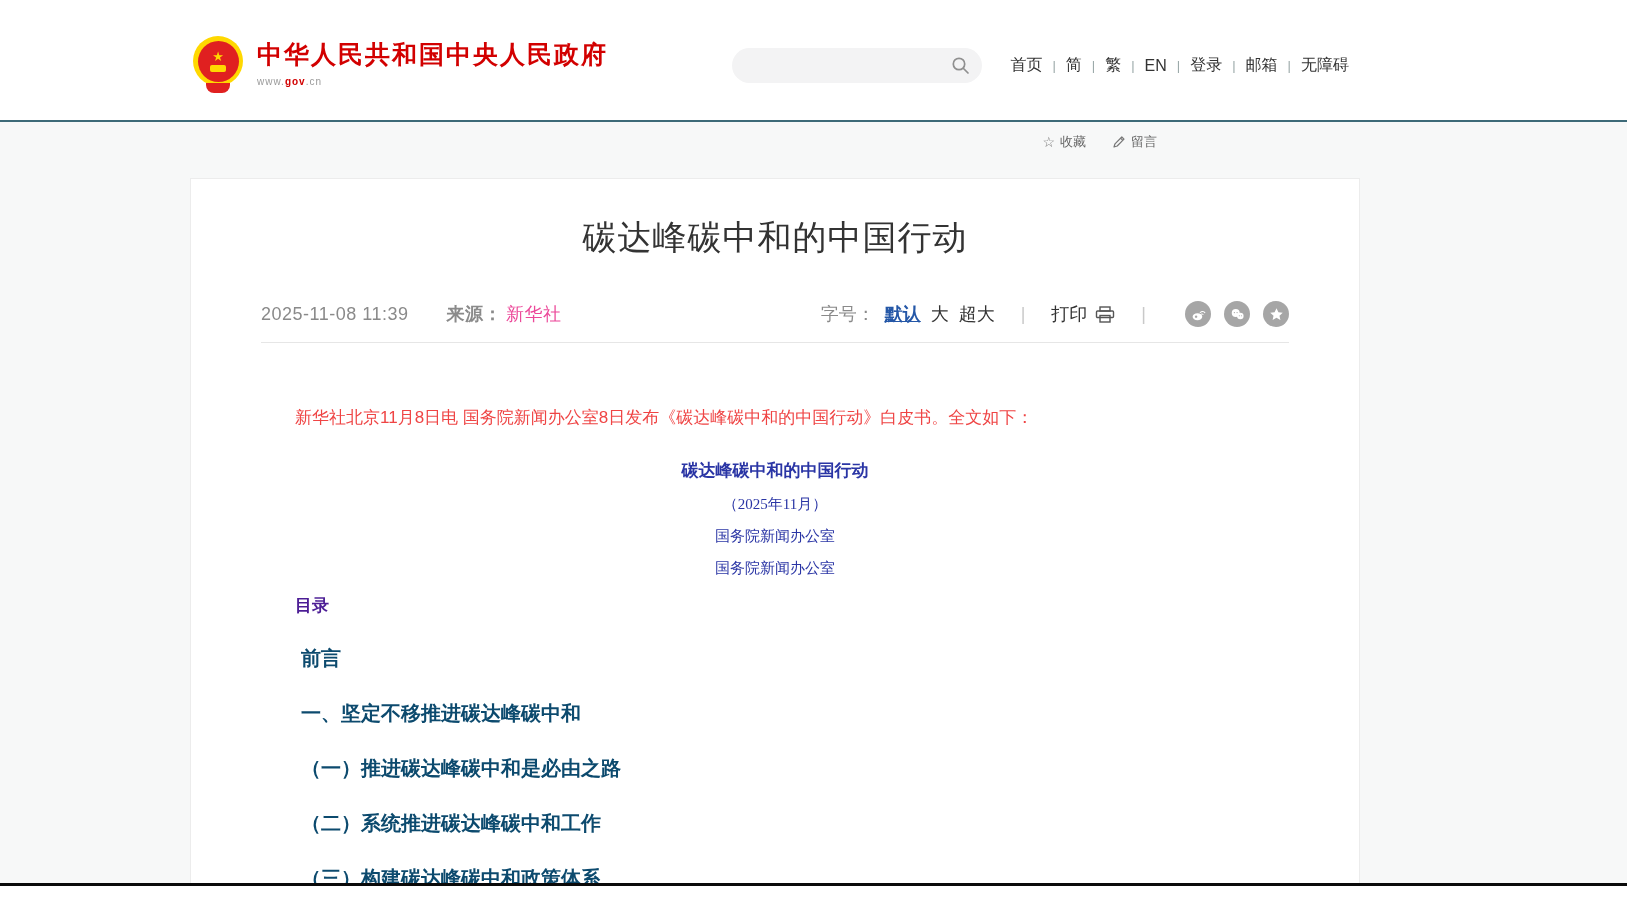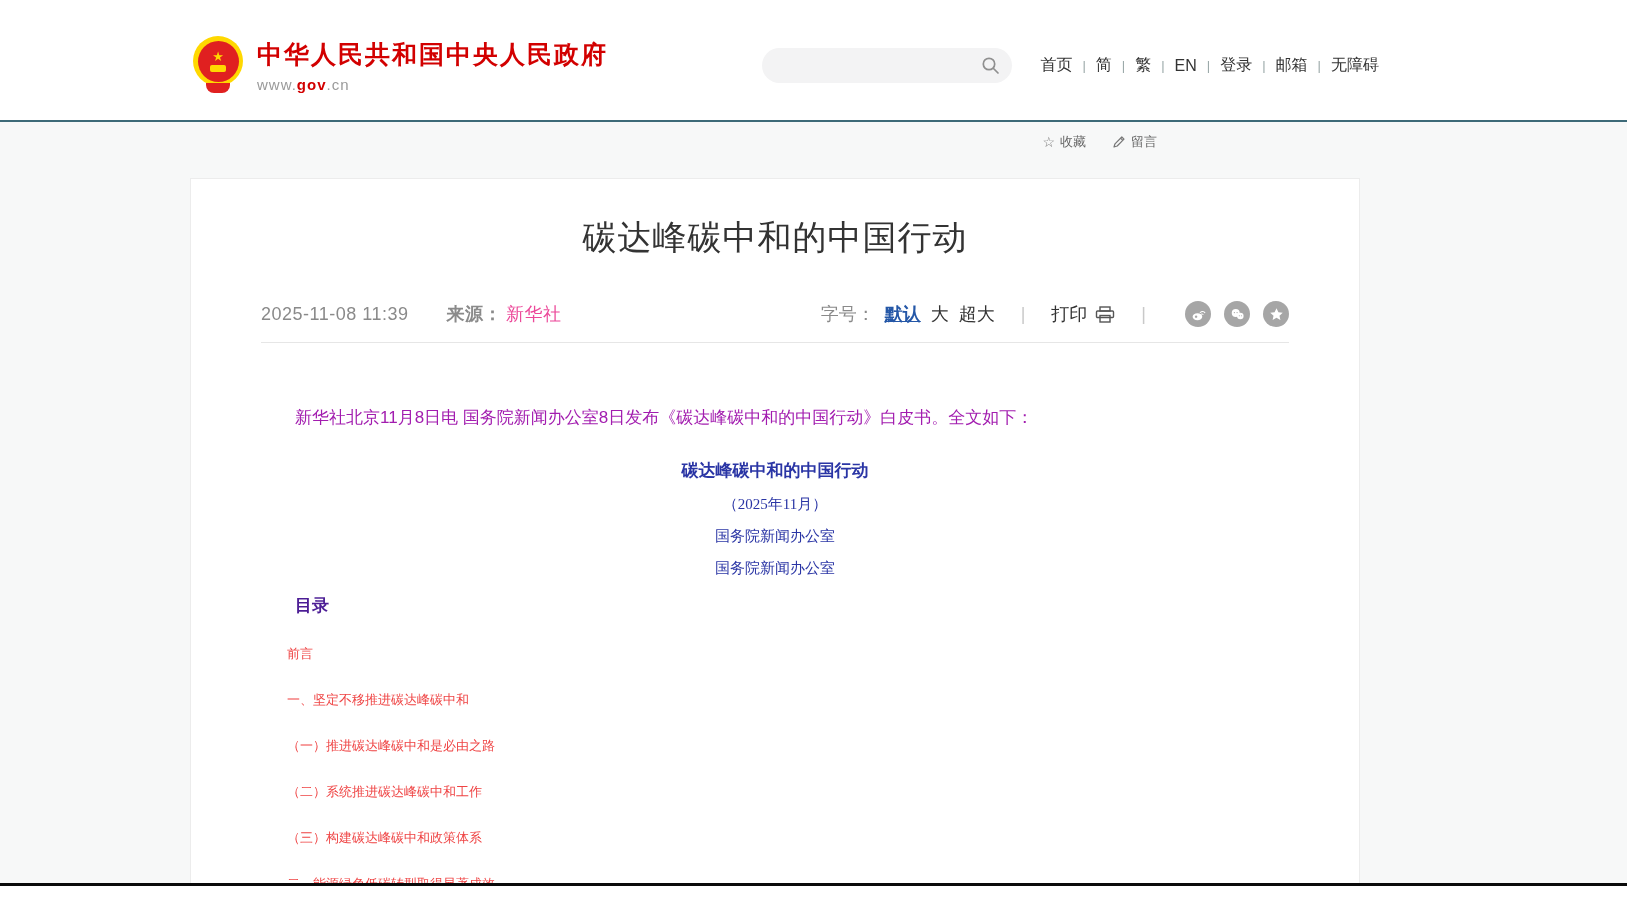--- a/index.html
+++ b/index.html
@@ -14,24 +14,24 @@
   .emblem { width:50px; height:50px; border-radius:50%; background:#ffd800;
             display:flex; align-items:center; justify-content:center; position:relative; }
   .emblem::after { content:""; position:absolute; left:13px; bottom:-7px; width:24px; height:10px;
                    background:#e02020; border-radius:0 0 8px 8px; }
   .emblem-inner { width:41px; height:41px; border-radius:50%; background:#e02020;
                   display:flex; flex-direction:column; align-items:center; justify-content:center; }
   .emblem-star { color:#ffd800; font-size:13px; line-height:12px; }
   .emblem-gate { width:16px; height:7px; background:#ffd800; border-radius:2px; margin-top:2px; }
   .brand-text { margin-left:14px; }
   .site-title { color:#d20000; font-size:25px; font-weight:bold; letter-spacing:2px; line-height:36px; }
-  .site-url { margin-top:4px; font-size:15px; color:#9a9a9a; letter-spacing:1px; }
+  .site-url { margin-top:4px; font-size:10px; color:#9a9a9a; letter-spacing:1px; }
   .site-url .gov { color:#d20000; font-weight:bold; }
 
-  .header-right { position:absolute; right:238px; top:48px; display:flex; align-items:center; }
+  .header-right { position:absolute; right:268px; top:48px; display:flex; align-items:center; }
   .search-box { width:250px; height:35px; background:#f3f3f4; border:none; border-radius:18px;
                 display:flex; align-items:center; justify-content:flex-end; padding-right:12px; }
   .search-input { flex:1; height:100%; border:none; background:transparent; outline:none;
                   border-radius:18px; padding-left:16px; font-size:14px; }
   .top-nav { display:flex; align-items:center; margin-left:18px; font-size:16px; color:#333; }
   .top-nav a { color:#333; text-decoration:none; padding:0 10px; white-space:nowrap; cursor:pointer; }
   .top-nav .sep { color:#9aa8a8; font-size:13px; }
 
   
   .below { position:relative; height:791px; background:#f7f8f8; }
@@ -55,28 +55,28 @@
   .meta-right { display:flex; align-items:center; }
   .fs-label { color:#8a8a8a; }
   .fs-opt { margin-left:10px; color:#333; cursor:pointer; text-decoration:none; }
   .fs-opt.active { color:#2457a7; font-weight:bold; text-decoration:underline; }
   .meta-sep { margin:0 26px; color:#c9c9c9; }
   .print { display:flex; align-items:center; color:#333; cursor:pointer; }
   .print svg { margin-left:8px; }
   .share-circle { width:26px; height:26px; border-radius:50%; background:#a6a6a6;
                   display:flex; align-items:center; justify-content:center; margin-left:13px; cursor:pointer; }
 
-  .lead { margin:62px 70px 16px 70px; text-indent:2em; font-size:17px; color:#a21caf; line-height:26px; }
+  .lead { margin:62px 70px 16px 70px; text-indent:2em; font-size:17px; color:#ef4444; line-height:26px; }
 
   .doc-title { margin-top:28px; text-align:center; font-size:17px; font-weight:bold; color:#2a35a5; }
   .doc-line  { margin-top:13px; text-align:center; font-size:15px; color:#2a35a5;
                font-family:"Liberation Serif","DejaVu Serif",serif; }
 
   .toc-heading { margin:16px 70px 0 70px; text-indent:2em; font-size:17px; font-weight:bold; color:#4c1d95; }
-  .toc-item { margin:28px 70px 0 70px; text-indent:2em; font-size:13px; color:#ef4444; cursor:default; }
+  .toc-item { margin:28px 70px 0 70px; text-indent:2em; font-size:20px; color:#0c4a6e; cursor:default;font-weight:bold; }
 
   
   .bottom-mask { position:absolute; left:0; top:883px; width:1627px; height:32px;
                  background:#fff; border-top:3px solid #0a0a0a; z-index:40; }
 </style>
 </head>
 <body>
 
 <div class="page">
 

